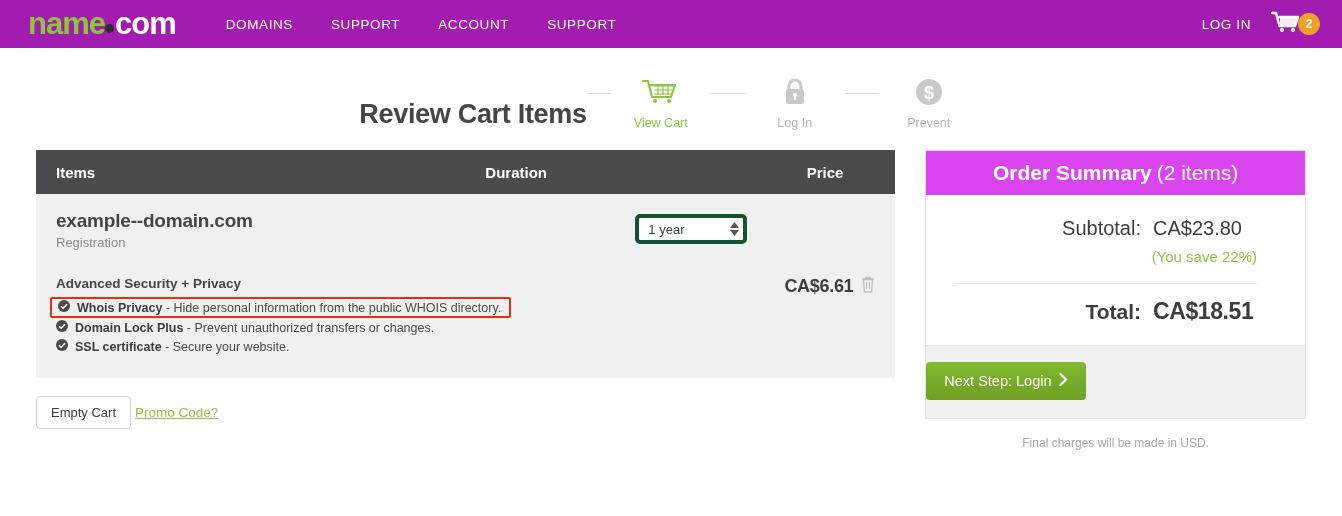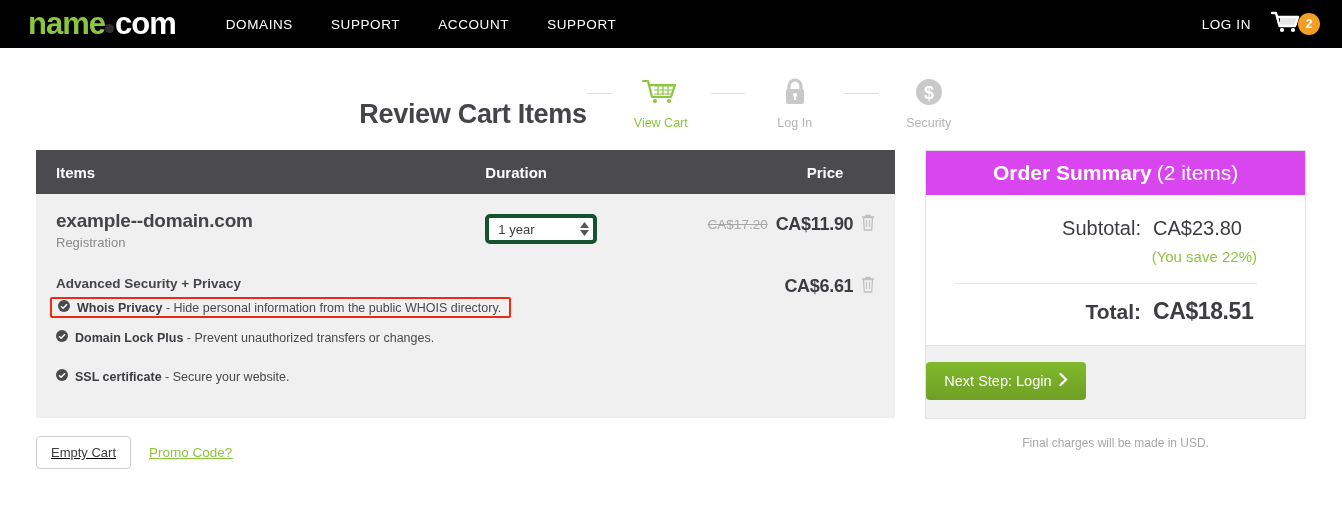--- a/index.html
+++ b/index.html
@@ -6,21 +6,21 @@
   html, body {
     width: 1342px; height: 516px;
     background: #ffffff;
     font-family: "Liberation Sans", sans-serif;
     -webkit-font-smoothing: antialiased;
   }
   .page { position: relative; width: 1342px; height: 516px; overflow: hidden; }
 
   
   .topnav {
-    height: 48px; background: #000000;
+    height: 48px; background: #a21caf;
     display: flex; align-items: center;
     padding: 0 22px 0 28px;
   }
   .logo { display: flex; align-items: baseline; margin-right: 36px; letter-spacing: -1px; }
   .logo-name { font-size: 31px; font-weight: bold; color: #8cc63e; }
   .logo-dot {
     width: 9px; height: 9px; border-radius: 50%;
     background: #2e2e32; display: inline-block; margin: 0 1px 0 0;
     position: relative; top: -1px;
   }
@@ -93,33 +93,33 @@
     width: 150px; text-align: right; display: flex;
     align-items: center; justify-content: flex-end; gap: 8px; padding-top: 4px;
   }
   .old-price { font-size: 13.5px; color: #a8a8a8; text-decoration: line-through; }
   .new-price { font-size: 18px; font-weight: bold; color: #3c3c42; letter-spacing: -0.3px; }
   .trash { cursor: pointer; opacity: .55; }
 
   .sec-block { margin-top: 26px; display: flex; align-items: flex-start; }
   .sec-left { flex: 1; }
   .sec-title { font-size: 13.5px; font-weight: bold; color: #44444a; margin-bottom: 6px; }
-  .sec-item { display: flex; align-items: center; gap: 7px; font-size: 12.5px; padding: 12px 0; color: #4a4a4a; }
+  .sec-item { display: flex; align-items: center; gap: 7px; font-size: 12.5px; padding: 2px 0; color: #4a4a4a; }
   .sec-item.highlight {
     border: 2px solid #ee2b12; border-radius: 2px;
     padding: 1px 8px 1px 6px; margin-left: -6px;
     width: max-content;
   }
   .sec-item b { color: #3c3c42; }
   .sec-price-cell {
     width: 150px; text-align: right; display: flex;
     align-items: center; justify-content: flex-end; gap: 8px;
   }
 
-  .cart-actions { display: flex; align-items: center; gap: 18px; margin-top: 18px; text-decoration: underline; }
+  .cart-actions { display: flex; align-items: center; gap: 4px; margin-top: 18px; }
   .empty-cart-btn {
     background: #ffffff; border: 1px solid #cfcfcf; border-radius: 4px;
     font-size: 13px; color: #3c3c3c; padding: 8px 14px; cursor: pointer;
     font-family: "Liberation Sans", sans-serif;
   }
   .promo-link {
     font-size: 13.5px; color: #8cc63e; text-decoration: underline; cursor: pointer;
   }
 
   
@@ -215,21 +215,21 @@
         <div class="step-label">Log In</div>
       </div>
       <div class="step-line"></div>
       <div class="step">
         <div class="step-icon">
           <svg width="32" height="32" viewBox="0 0 32 32">
             <circle cx="16" cy="16" r="13" fill="#c9c9c9"></circle>
             <text x="16" y="23" text-anchor="middle" font-size="18" font-weight="bold" fill="#ffffff" font-family="Liberation Sans, sans-serif">$</text>
           </svg>
         </div>
-        <div class="step-label">Security</div>
+        <div class="step-label">Prevent</div>
       </div>
     </div>
   </div>
 
   <div class="main">
 
     <div class="cart-col">
       <div class="cart-head">
         <div class="ch-items">Items</div>
         <div class="ch-duration">Duration</div>
@@ -249,31 +249,20 @@
                 <option>1 year</option>
               </select>
               <span class="dur-arrows">
                 <svg width="9" height="6" viewBox="0 0 9 6">
                     <path d="M4.5 0 L9 6 H0 Z" fill="#555"></path>
                   </svg>
                 <svg width="9" height="6" viewBox="0 0 9 6">
                     <path d="M4.5 6 L0 0 H9 Z" fill="#555"></path>
                   </svg>
               </span>
-            </span>
-          </div>
-          <div class="price-cell">
-            <span class="old-price">CA$17.20</span>
-            <span class="new-price">CA$11.90</span>
-            <span class="trash">
-              <svg width="14" height="17" viewBox="0 0 14 17" fill="none">
-                <path d="M1 3 H13 M5 3 V1.5 H9 V3" stroke="#9a9a9a" stroke-width="1.3"></path>
-                <path d="M2.5 3.5 H11.5 L10.7 16 H3.3 Z" stroke="#9a9a9a" stroke-width="1.3" fill="none"></path>
-                <path d="M5.5 6 V13 M8.5 6 V13" stroke="#9a9a9a" stroke-width="1.1"></path>
-              </svg>
             </span>
           </div>
         </div>
 
         <div class="sec-block">
           <div class="sec-left">
             <div class="sec-title">Advanced Security + Privacy</div>
             <div class="sec-item highlight">
               <span>
                 <svg width="12" height="12" viewBox="0 0 12 12">

